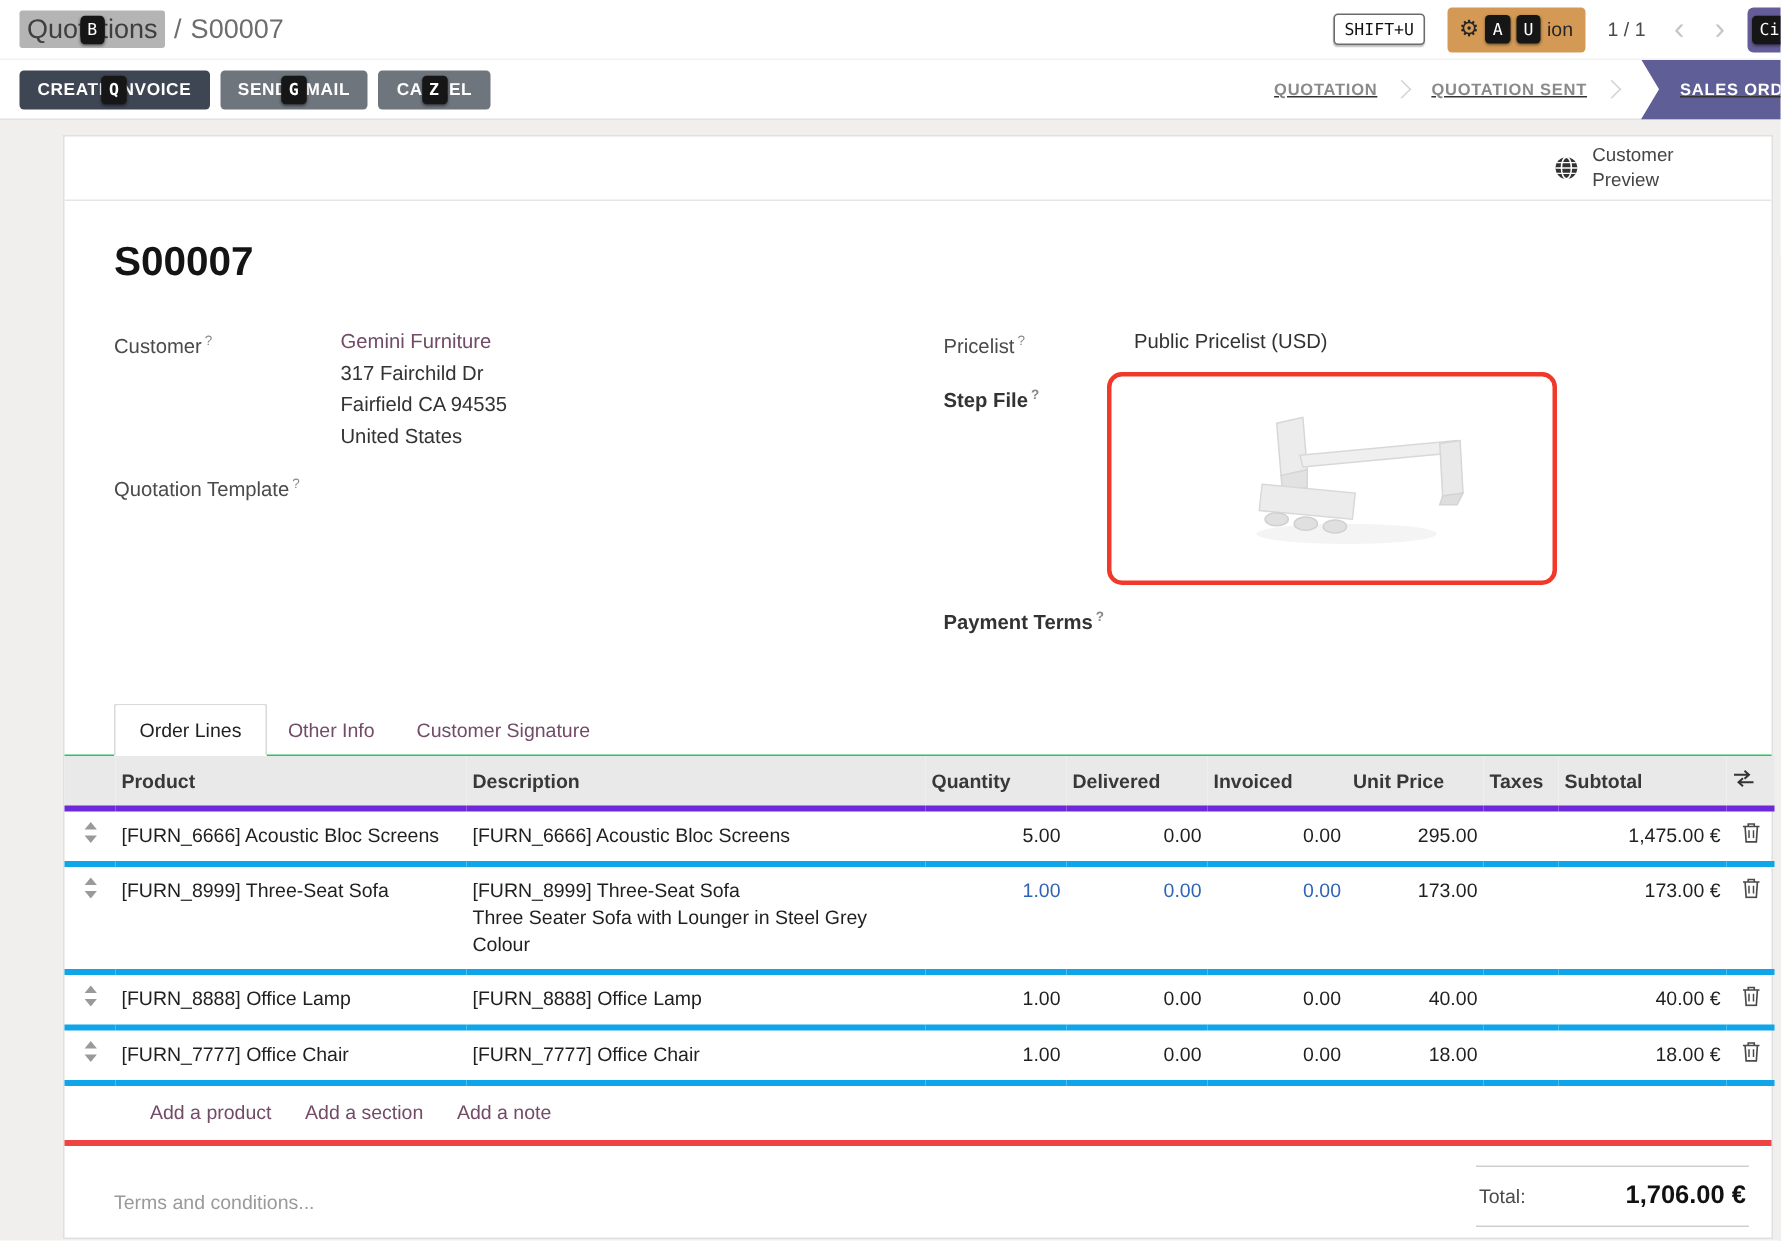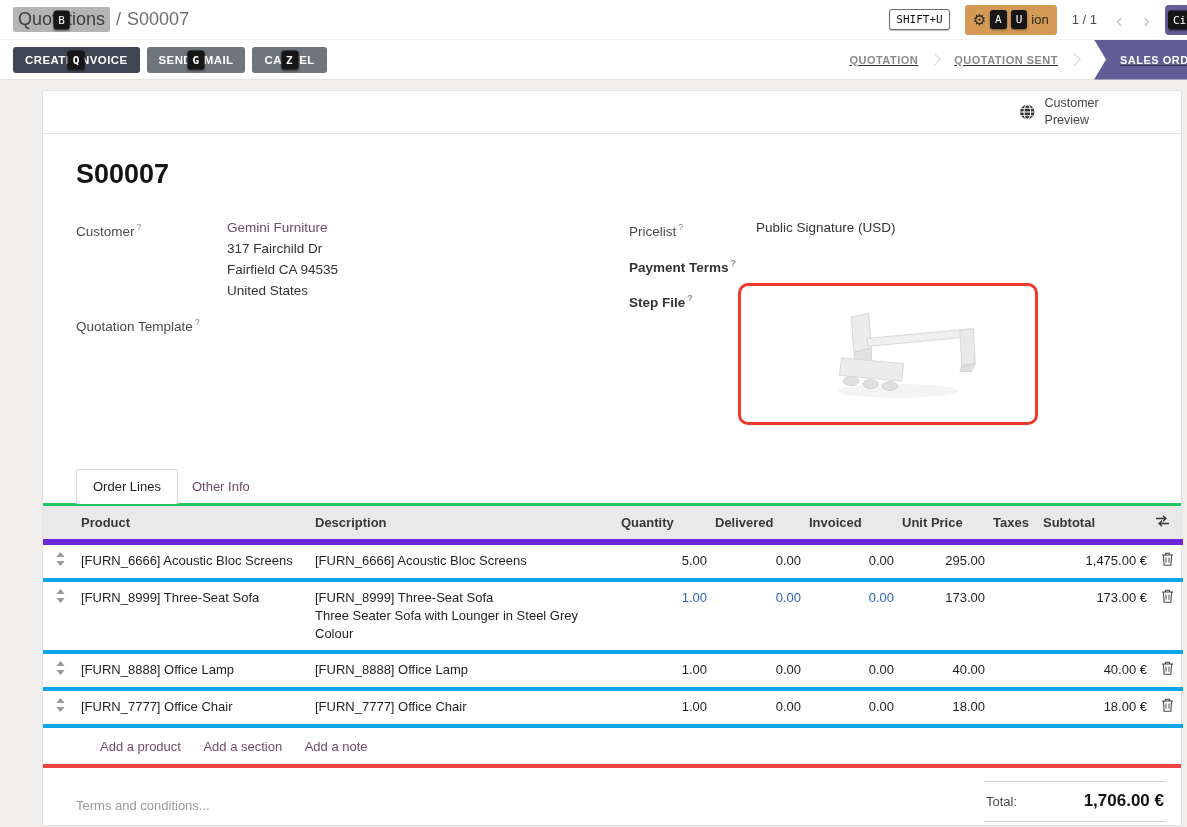--- a/index.html
+++ b/index.html
@@ -109,21 +109,21 @@
     margin: 10px 5px 0 42px;
     background: #fff;
     border: 1px solid #e0e0e0;
     min-height: 736px;
     position: relative;
   }
   .sheet-top {
     height: 43px;
     border-bottom: 1px solid #e5e5e5;
     display: flex; align-items: center; justify-content: flex-end;
-    padding-right: 52px;
+    padding-right: 35px;
   }
   .customer-preview {
     display: flex; align-items: center; gap: 9px;
     font-size: 12.5px; color: #454545; cursor: pointer;
     width: 110px; line-height: 1.35;
   }
   .sheet-body { padding: 25px 16px 0 33px; }
   h1.record-title { font-size: 27px; font-weight: 700; color: #141414; margin-bottom: 27px; }
 
   .field-grid { display: grid; grid-template-columns: 553px 1fr; }
@@ -143,37 +143,37 @@
     background: #fff;
     display: flex; align-items: center; justify-content: center;
     cursor: pointer;
     margin-top: -5px;
   }
 
   
   .tabs {
     display: flex; align-items: flex-end;
     padding-left: 33px; margin-top: 33px;
-    border-bottom: 3px solid #22c55e;
+    border-bottom: 1px solid #22c55e;
   }
   .tab {
     background: #fff; border: 1px solid #d9d9d9; border-bottom: 1px solid #fff;
     margin-bottom: -1px; padding: 9px 16px;
     font-size: 13px; color: #1f1f1f; cursor: pointer;
     border-radius: 2px 2px 0 0;
   }
   .tab-link { padding: 9px 14px; font-size: 13px; color: var(--link, #714b67); text-decoration: none; cursor: pointer; }
 
   
   table.lines { width: 100%; border-collapse: collapse; table-layout: fixed; }
   table.lines th {
     background: #e9e9e9;
     font-size: 13px; font-weight: 700; color: #383838;
     padding: 9px 4px; text-align: left;
-    border-bottom: 6px solid #6d28d9;
+    border-bottom: 4px solid #6d28d9;
   }
   table.lines td {
     font-size: 13px; color: #1f1f1f;
     padding: 7px 4px; line-height: 18px;
     border-bottom: 4px solid #0ea5e9;
     vertical-align: top;
     overflow: hidden;
   }
   th.t-num, td.c-num, th.t-subtotal, td.c-subtotal { text-align: right; margin-left: 32px; }
   th.t-product, td.c-product { padding-left: 5px; }
@@ -292,54 +292,55 @@
           </div>
           <div class="fval"></div>
         </div>
       </div>
 
       <div class="col-right">
         <div class="frow">
           <div class="flabel">
             <span>Pricelist</span><sup>?</sup>
           </div>
-          <div class="fval">Public Signature (USD)</div>
-        </div>
-        <div class="frow">
-          <div class="flabel bold">
-            <span>Payment Terms</span><sup>?</sup>
-          </div>
-          <div class="fval"></div>
+          <div class="fval">Public Pricelist (USD)</div>
         </div>
         <div class="frow step-file-row">
           <div class="flabel bold">
             <span>Step File</span><sup>?</sup>
           </div>
           <div class="step-file-box">
             <svg width="294" height="132" viewBox="0 0 300 136">
               <ellipse cx="160" cy="106" rx="62" ry="7" fill="#f4f4f4"></ellipse>
               <polygon points="112,30 130,26 133,62 115,66" fill="#ececec" stroke="#d6d6d6" stroke-width="1"></polygon>
               <polygon points="115,66 133,62 133,74 116,78" fill="#e2e2e2" stroke="#d6d6d6" stroke-width="1"></polygon>
               <polygon points="128,52 236,42 238,50 130,60" fill="#efefef" stroke="#d8d8d8" stroke-width="1"></polygon>
               <polygon points="224,44 238,42 240,78 226,80" fill="#e9e9e9" stroke="#d6d6d6" stroke-width="1"></polygon>
               <polygon points="226,80 240,78 236,86 224,86" fill="#dedede" stroke="#d4d4d4" stroke-width="1"></polygon>
               <polygon points="102,72 166,78 164,96 100,90" fill="#ececec" stroke="#d8d8d8" stroke-width="1"></polygon>
               <ellipse cx="112" cy="96" rx="8" ry="4.5" fill="#e0e0e0" stroke="#d0d0d0"></ellipse>
               <ellipse cx="132" cy="99" rx="8" ry="4.5" fill="#e0e0e0" stroke="#d0d0d0"></ellipse>
               <ellipse cx="152" cy="101" rx="8" ry="4.5" fill="#e0e0e0" stroke="#d0d0d0"></ellipse>
             </svg>
           </div>
         </div>
+        <div class="frow">
+          <div class="flabel bold">
+            <span>Payment Terms</span><sup>?</sup>
+          </div>
+          <div class="fval"></div>
+        </div>
       </div>
     </div>
   </div>
 
   <div class="tabs">
     <div class="tab">Order Lines</div>
     <a class="tab-link">Other Info</a>
+    <a class="tab-link">Customer Signature</a>
   </div>
 
   <table class="lines">
     <colgroup>
       <col style="width:34px">
         <col style="width:234px">
         <col style="width:306px">
       <col style="width:94px">
         <col style="width:94px">
         <col style="width:93px">

